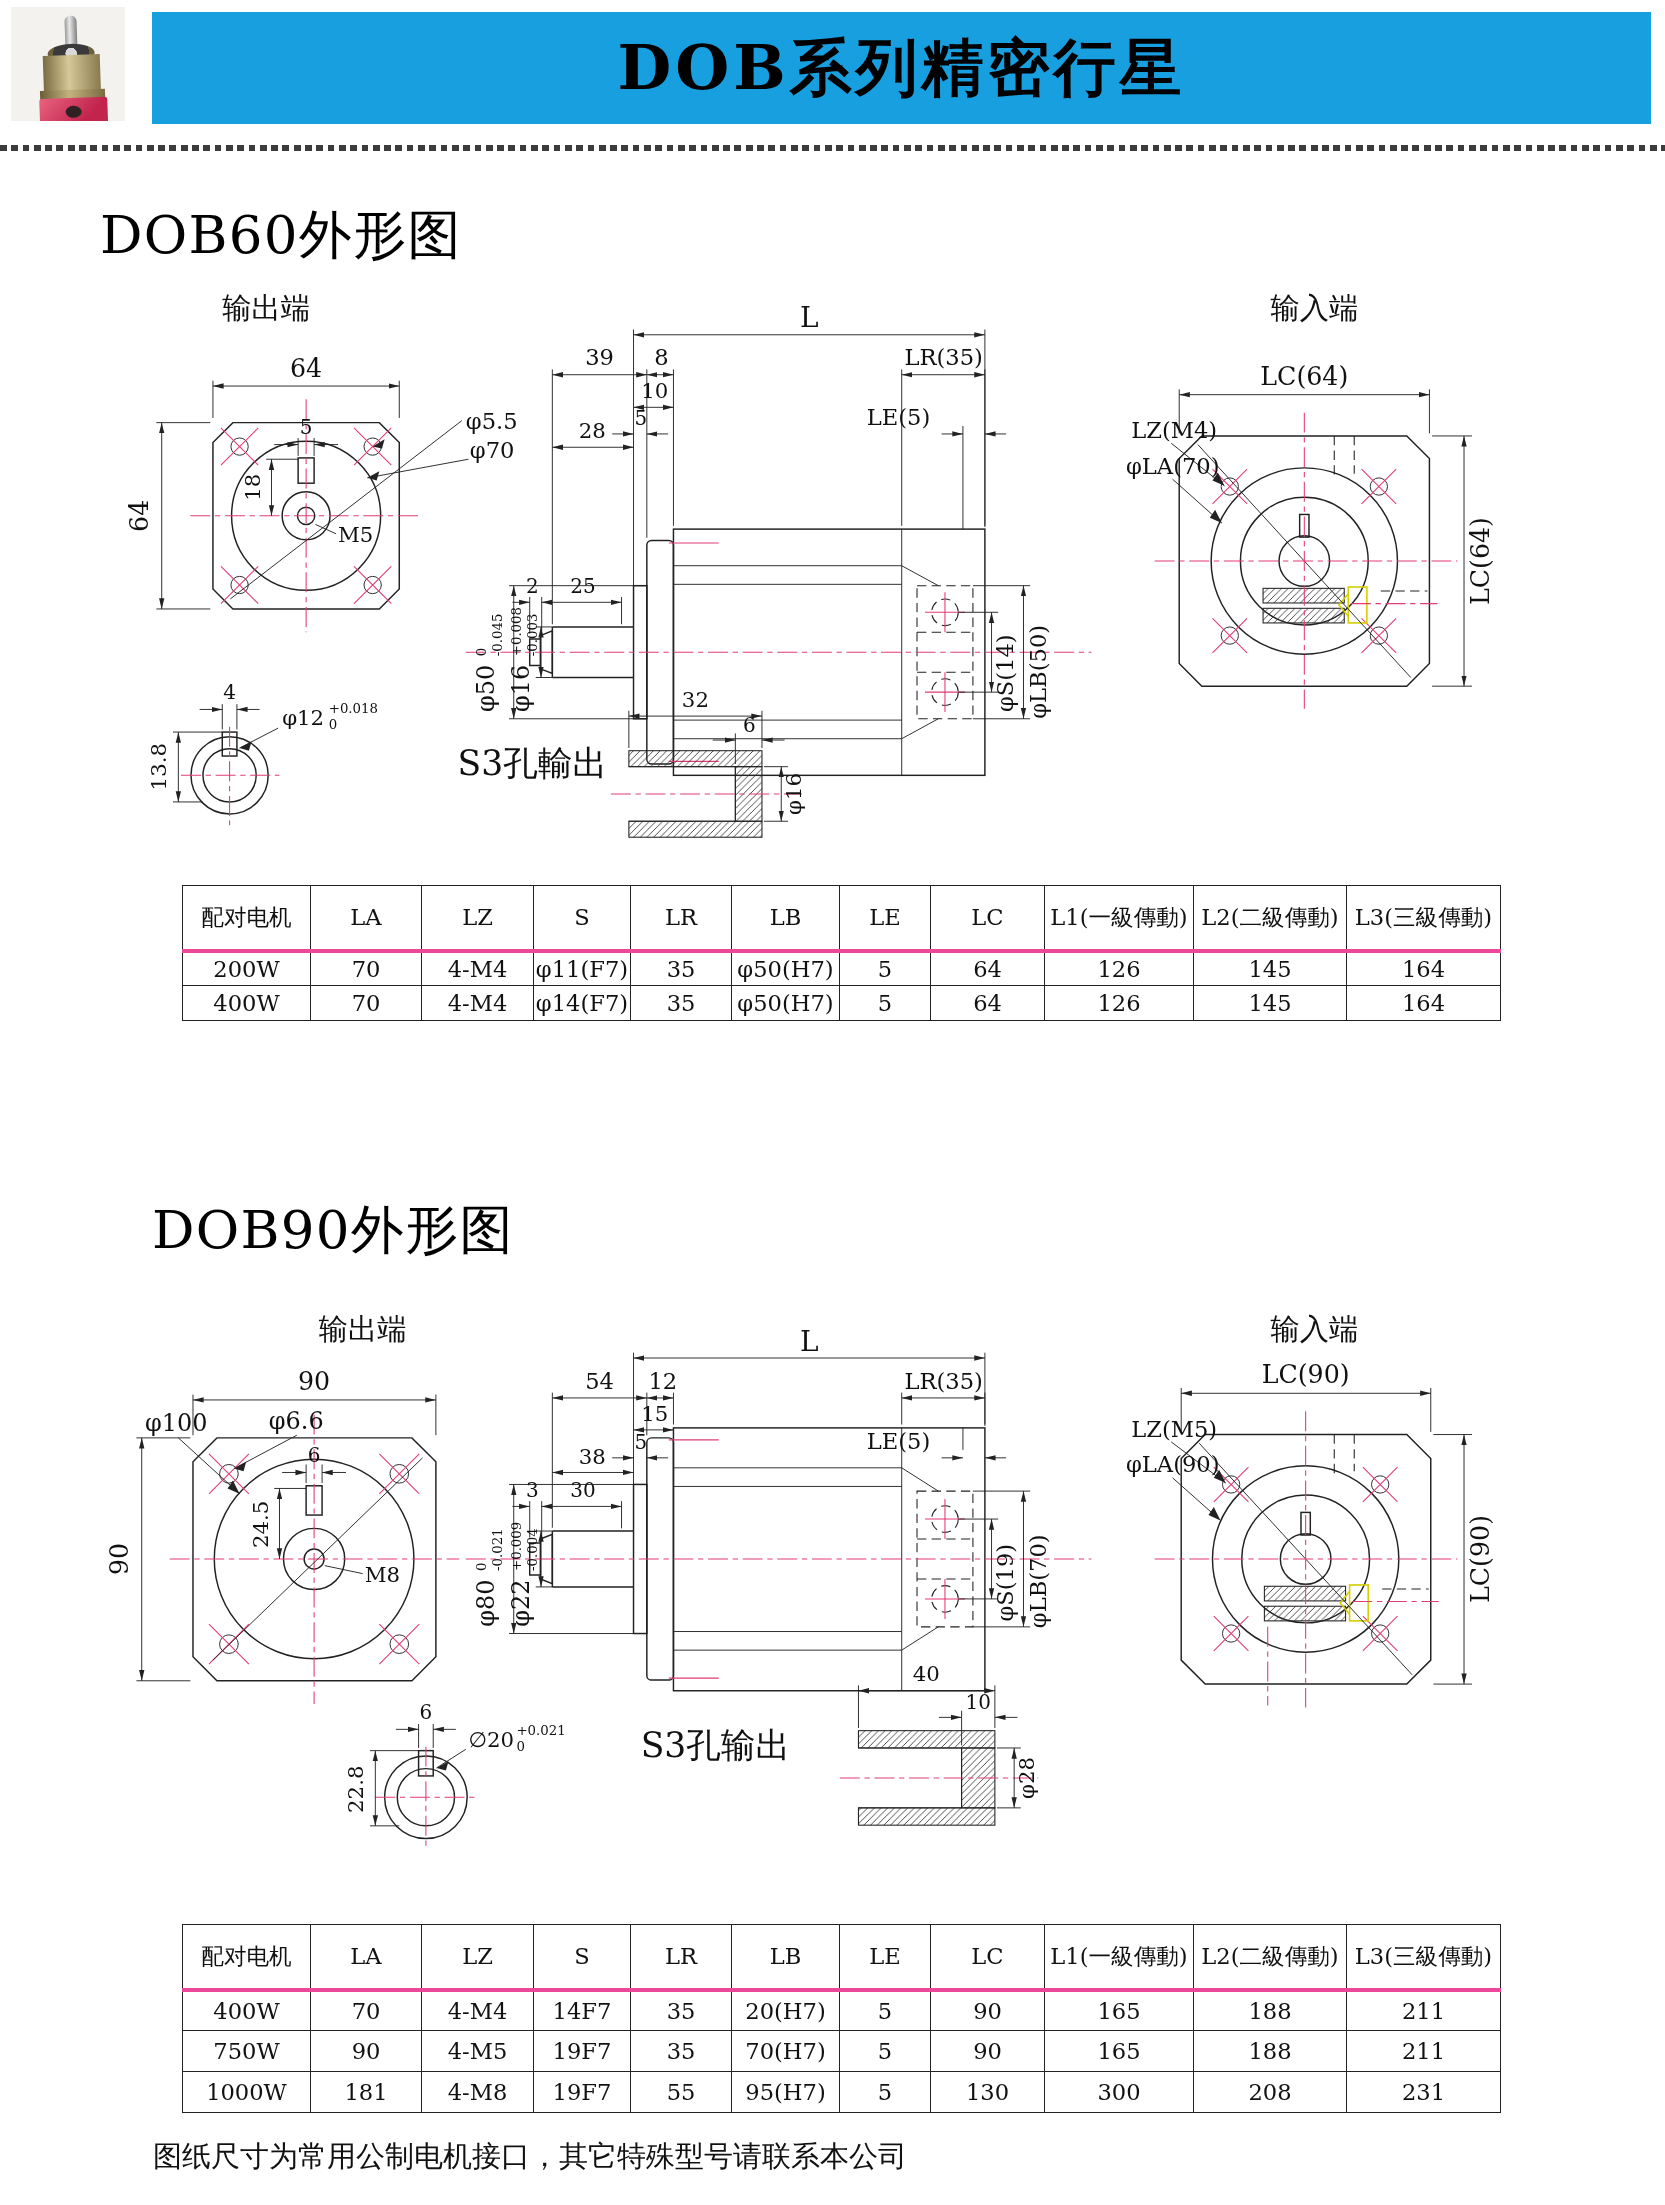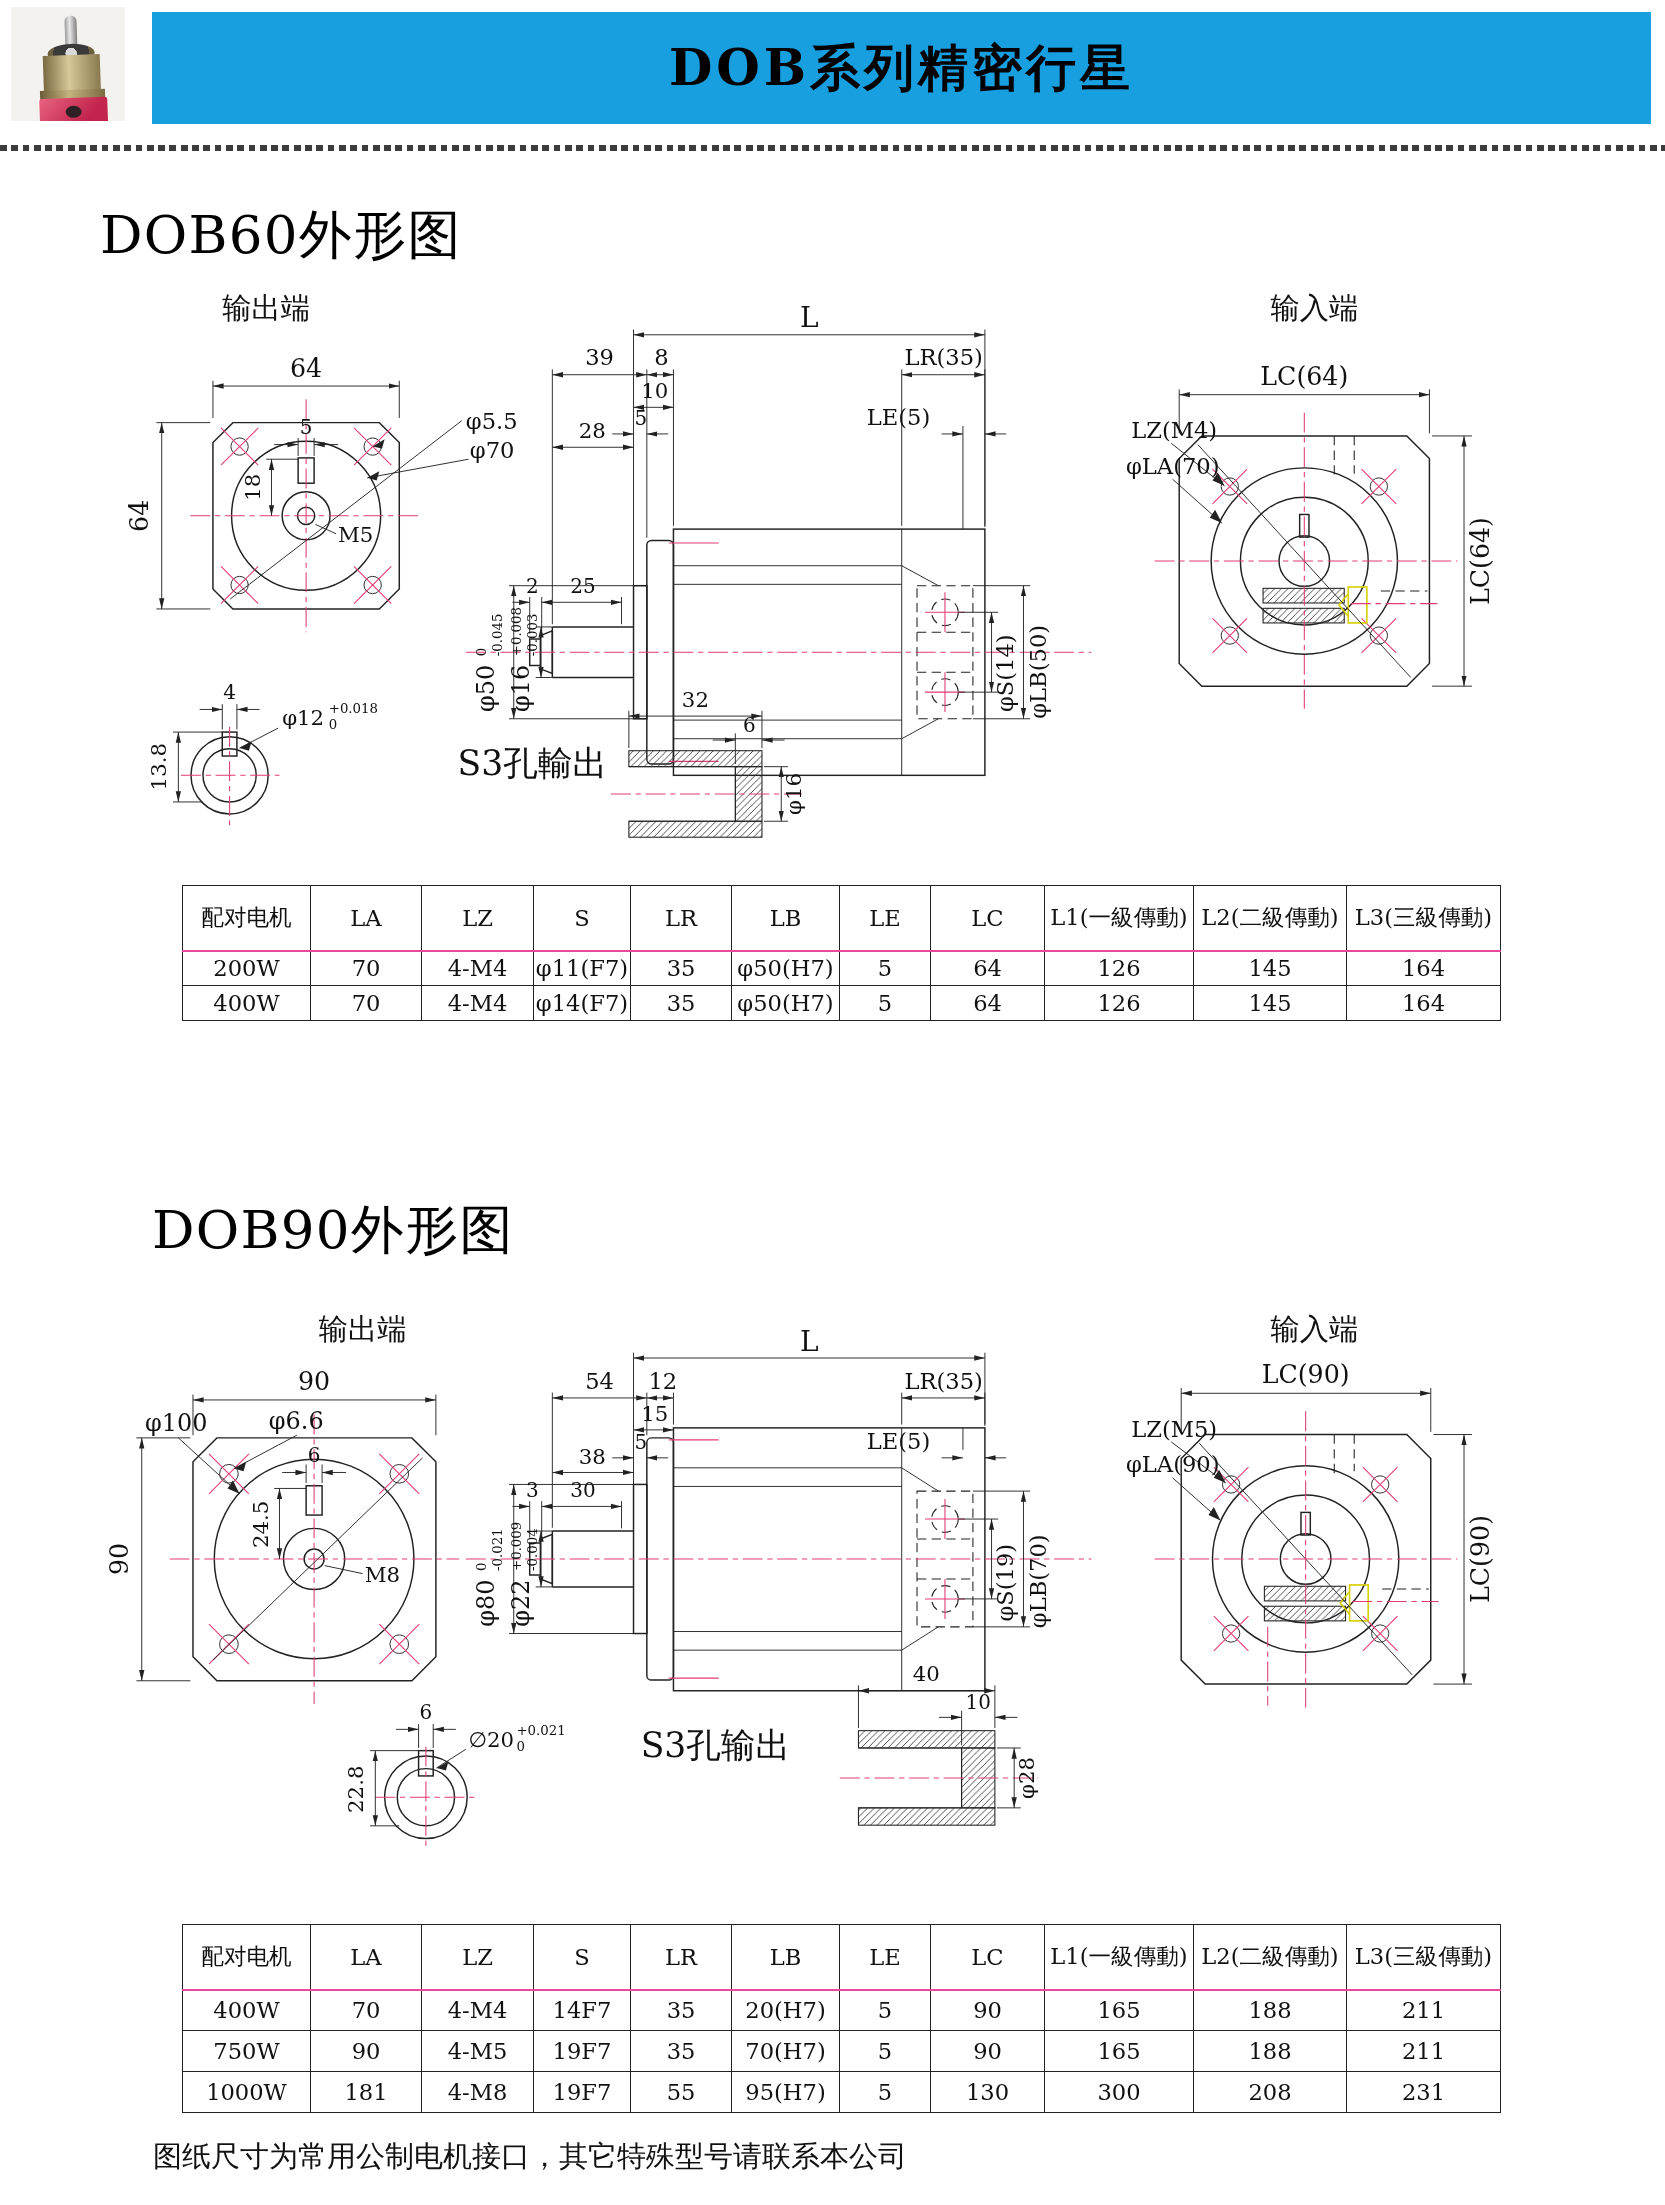--- a/index.html
+++ b/index.html
@@ -1,34 +1,34 @@
 <!DOCTYPE html>
 <html style="font-size:10.7px"><head>
 <meta charset="utf-8">
 <style>
   html,body{margin:0;padding:0;background:#fff;}
   body{width:1665px;height:2205px;position:relative;font-family:"Liberation Sans",sans-serif;}
   .abs{position:absolute;}
   
   #banner{left:152px;top:12px;width:1499px;height:112px;display:flex;align-items:center;justify-content:center;}
-  #banner .t{font-family:"DejaVu Serif",serif;font-weight:bold;font-size:50px;color:#000;letter-spacing:4px;}
+  #banner .t{font-family:"DejaVu Serif",serif;font-weight:bold;font-size:62px;color:#000;letter-spacing:4px;}
   #photo{left:10.7px;top:6.7px;width:114px;height:114px;background:#f4f2ef;overflow:hidden;}
   #photo .inner{position:absolute;left:0;top:0;width:100%;height:100%;transform:rotate(-2deg);}
   #photo .shaft{position:absolute;left:55px;top:9.3px;width:12px;height:37px;background:linear-gradient(90deg,#9a9a9a,#e8e8e8 40%,#808080);border-radius:5.3px 5.3px 0 0;}
   #photo .bearing{position:absolute;left:37px;top:37px;width:47px;height:18.6px;border-radius:50%;background:radial-gradient(circle at 50% 50%,#d9d9d9 0 22%,#3a3a3a 23% 70%,#6b5f3c 71%);}
   #photo .gbody{position:absolute;left:32px;top:48px;width:57px;height:37px;background:linear-gradient(90deg,#7a6b42,#d6c897 45%,#8a7a4f);}
   #photo .flange{position:absolute;left:28px;top:83px;width:65px;height:10.7px;background:linear-gradient(90deg,#6b5d38,#c4b27e 45%,#7a6b42);}
   #photo .base{position:absolute;left:27px;top:91px;width:68px;height:29px;background:linear-gradient(135deg,#e8637f,#c2244d 70%);border-radius:2.7px;}
   #photo .holeB{position:absolute;left:53px;top:99px;width:16px;height:12px;border-radius:50%;background:#2e2125;}
   #dotline{left:0;top:145px;width:1665px;height:6px;background:repeating-linear-gradient(90deg,#3c3c3c 0 6.7px,transparent 6.7px 11.3px);}
   .sect-title{font-family:"DejaVu Serif",serif;font-size:53px;color:#000;letter-spacing:1.3px;white-space:nowrap;}
   
   table.spec{border-collapse:collapse;table-layout:fixed;font-family:"DejaVu Serif",serif;font-size:22.6px;color:#111;}
   table.spec td{border:1.3px solid #222;text-align:center;vertical-align:middle;padding:0;overflow:hidden;white-space:nowrap;}
-  table.spec tr.hd td{border-bottom:2px solid #ec4899;}
+  table.spec tr.hd td{border-bottom:4px solid #ec4899;}
   #footer-note{font-family:"DejaVu Serif",serif;font-size:29px;color:#111;}
   
   .o{stroke:#222;stroke-width:2.2;fill:none;}
   .d{stroke:#222;stroke-width:1.4;fill:none;}
   .hd{stroke:#222;stroke-width:1.6;fill:none;stroke-dasharray:14 8;}
   .cl{stroke:#e23b76;stroke-width:1.6;fill:none;stroke-dasharray:30 7 8 7;}
   .xl{stroke:#e23b76;stroke-width:1.6;fill:none;}
   .yl{stroke:#d6cf00;stroke-width:2.4;fill:none;}
   .tx{font-family:"DejaVu Serif",serif;fill:#111;}
   .hatch60{fill:url(#h60);stroke:#222;stroke-width:1.6;}

